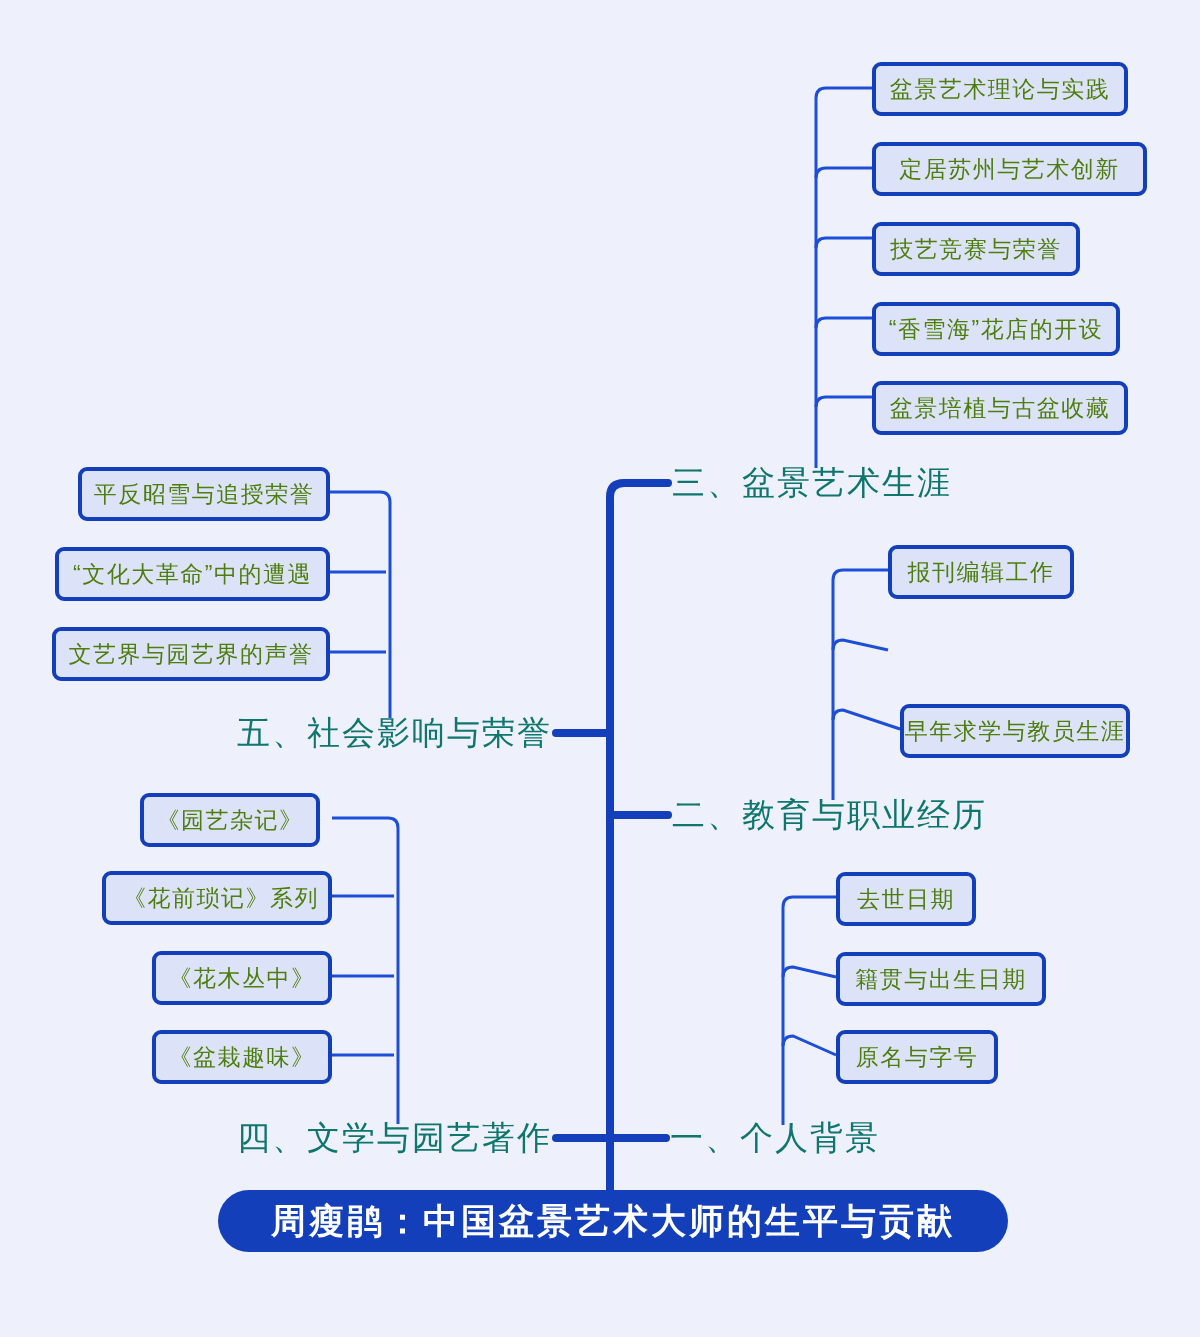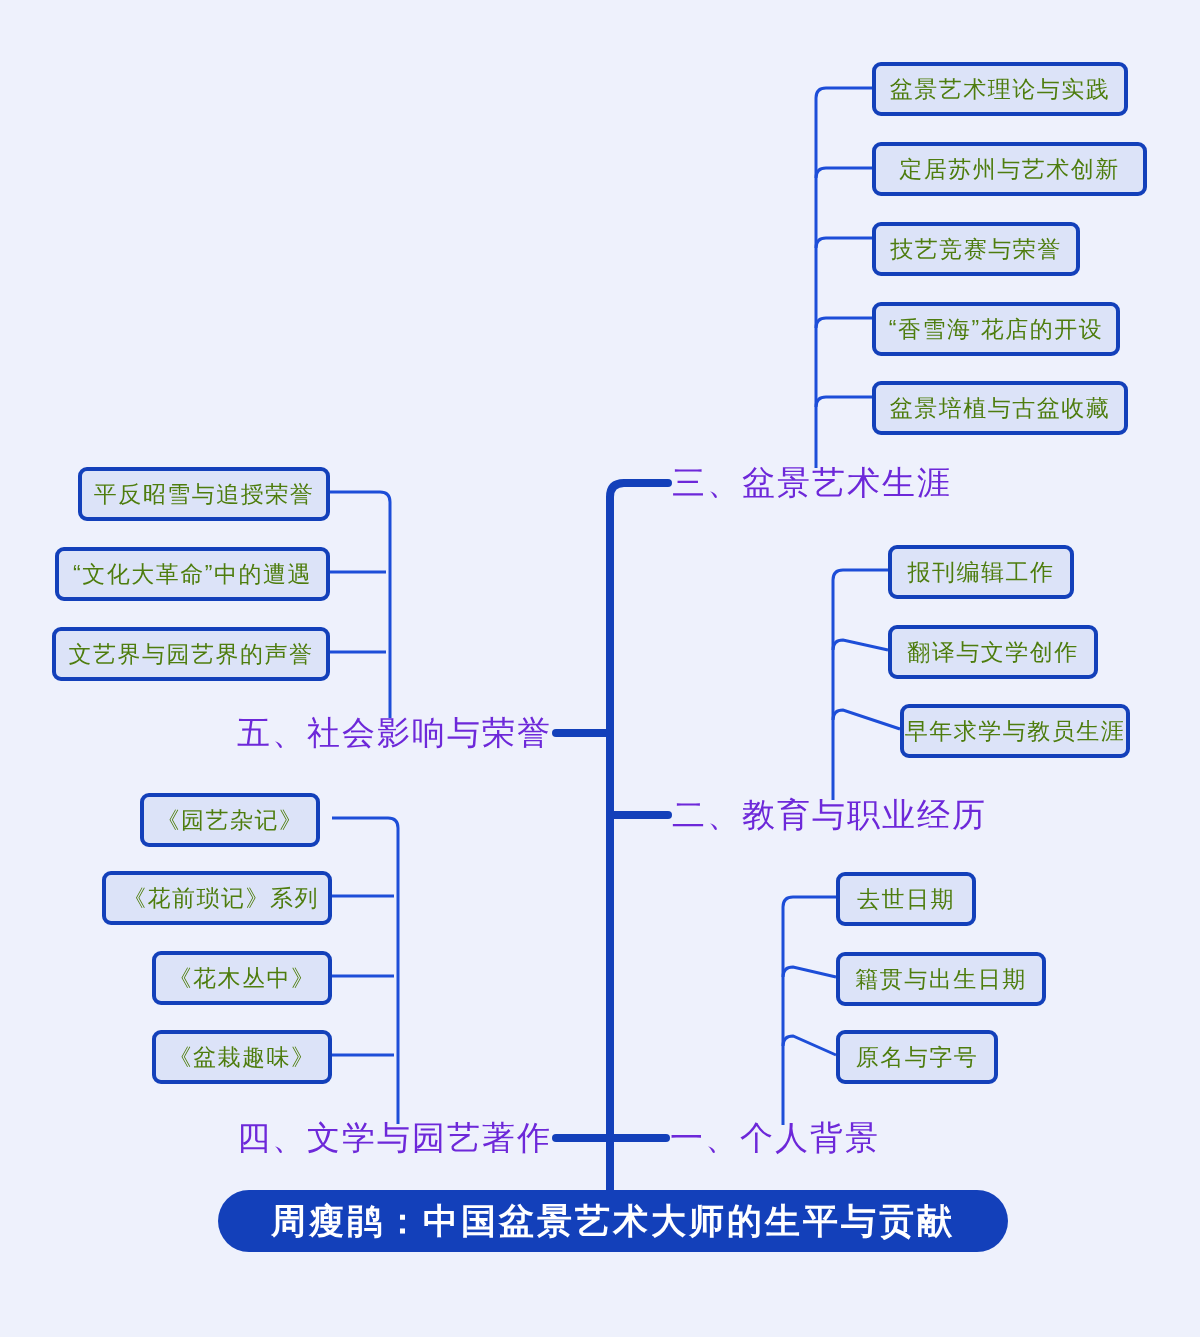--- a/index.html
+++ b/index.html
@@ -43,21 +43,21 @@
     justify-content: center;
     white-space: nowrap;
     height: 54px;
     padding: 0 16px;
     text-shadow: 0 0 1px rgba(255,255,255,.35);
   }
 
   
   .branch-label {
     position: absolute;
-    color: #6d28d9;
+    color: #0f766e;
     font-size: 33px;
     line-height: 1;
     letter-spacing: 2px;
     white-space: nowrap;
     font-family: "Liberation Serif", "DejaVu Serif", serif;
   }
   .branch-label.right { text-align: left; }
   .branch-label.left  { text-align: right; }
 
   
@@ -124,21 +124,20 @@
 
   <div class="leaf" style="left:872px; top:62px; width:256px;">盆景艺术理论与实践</div>
   <div class="leaf" style="left:872px; top:142px; width:275px;">定居苏州与艺术创新</div>
   <div class="leaf" style="left:872px; top:222px; width:208px;">技艺竞赛与荣誉</div>
   <div class="leaf" style="left:872px; top:302px; width:248px;">“香雪海”花店的开设</div>
   <div class="leaf" style="left:872px; top:381px; width:256px;">盆景培植与古盆收藏</div>
 
   <div class="branch-label right" style="left:672px; top:799px;">二、教育与职业经历</div>
 
   <div class="leaf" style="left:888px; top:545px; width:186px;">报刊编辑工作</div>
-  <div class="leaf" style="left:888px; top:625px; width:210px;">翻译与文学创作</div>
   <div class="leaf" style="left:900px; top:704px; width:230px;">早年求学与教员生涯</div>
 
   <div class="branch-label right" style="left:670px; top:1122px;">一、个人背景</div>
 
   <div class="leaf" style="left:836px; top:872px; width:140px;">去世日期</div>
   <div class="leaf" style="left:836px; top:952px; width:210px;">籍贯与出生日期</div>
   <div class="leaf" style="left:836px; top:1030px; width:162px;">原名与字号</div>
 
   <div class="branch-label left" style="right:648px; top:717px;">五、社会影响与荣誉</div>
 

